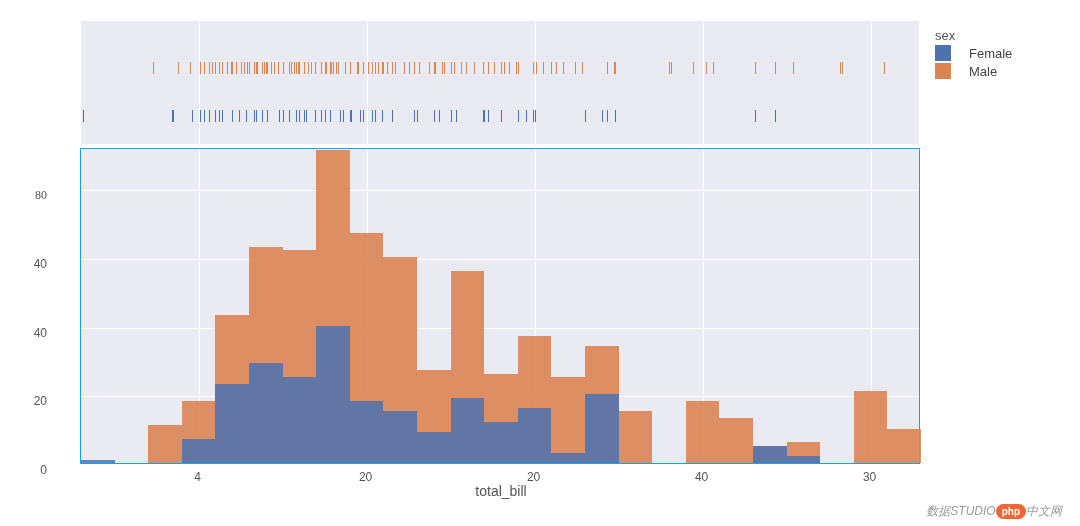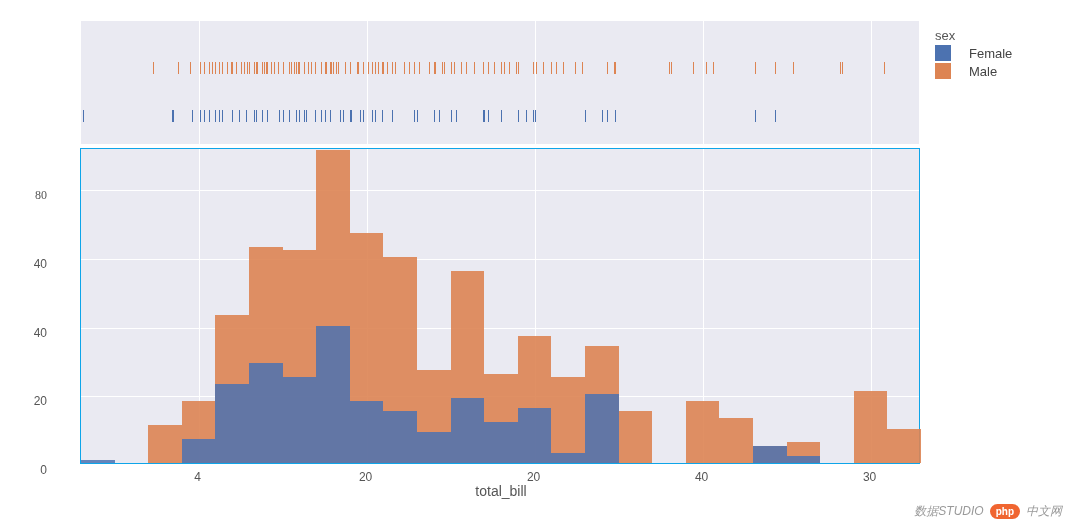--- a/index.html
+++ b/index.html
@@ -134,21 +134,21 @@
     gap: 18px;
   }
   .legend-swatch {
     width: 16px; height: 16px; display:inline-block;
   }
   .legend-swatch.female { background:#4c72b0; }
   .legend-swatch.male { background:#dd8453; }
   .watermark {
     position:absolute; right:18px; bottom:6px;
     font-size:12px; color:#999; font-style:italic;
-    display:flex; align-items:center; gap:6px;margin-left:48px;
+    display:flex; align-items:center; margin-left:48px;
   }
   .php-badge {
     background:#f06530; color:#fff; font-style:normal;
     font-weight:bold; font-size:10px; padding:2px 6px;
     border-radius:10px;
   }
 </style>
 </head>
 <body>
 

